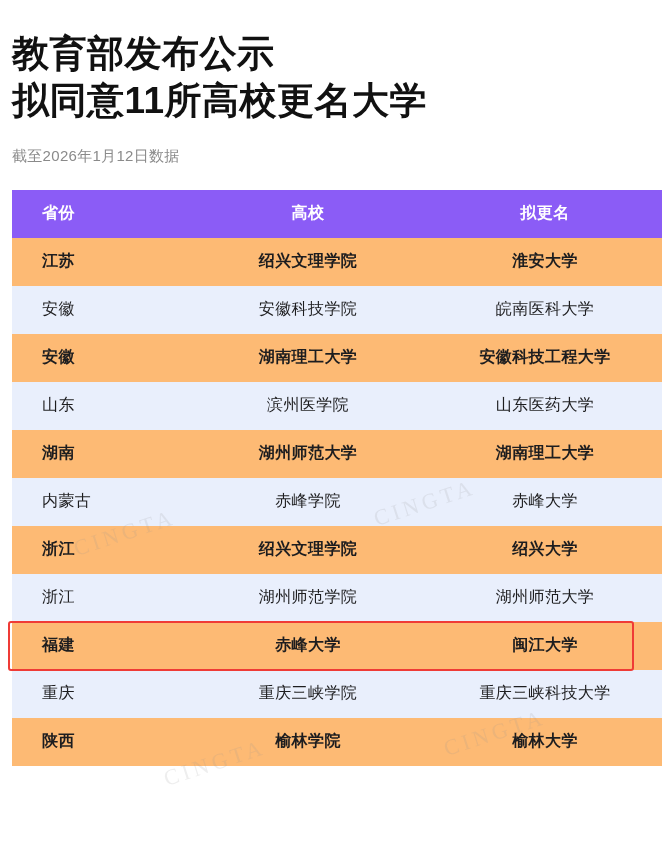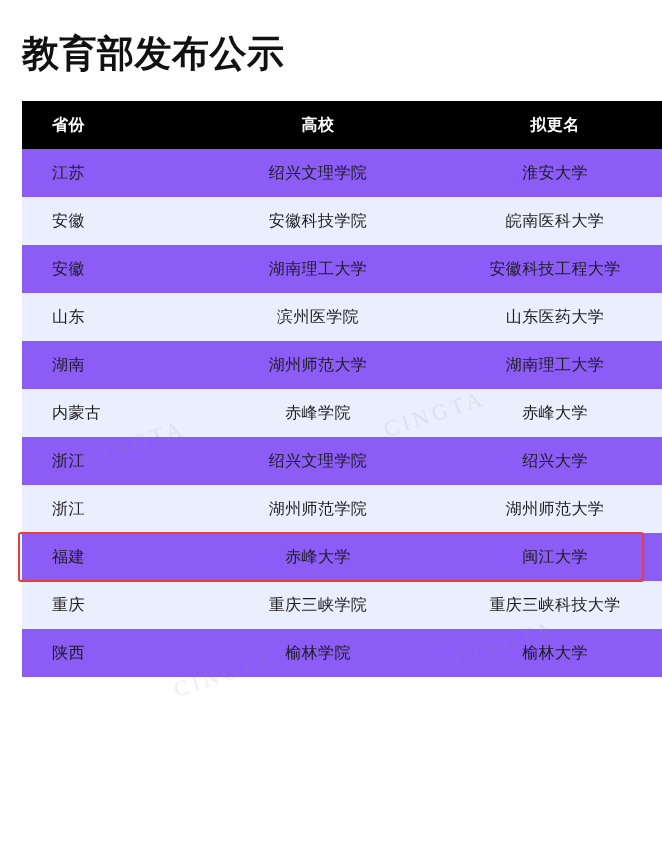--- a/index.html
+++ b/index.html
@@ -12,21 +12,21 @@
     background: #ffffff;
     font-family: "Liberation Sans", "DejaVu Sans", sans-serif;
     color: #1a1a1a;
     overflow: hidden;
   }
   .page {
     position: relative;
     width: 662px;
     height: 858px;
     box-sizing: border-box;
-    padding: 24px 22px 0 22px;
+    padding: 24px 22px 0 12px;
   }
   .headline {
     font-size: 37px;
     font-weight: bold;
     line-height: 1.28;
     letter-spacing: 0.5px;
     color: #111111;
     margin: 0;
     padding-top: 6px;
   }
@@ -43,21 +43,21 @@
     margin-top: 24px;
     position: relative;
   }
   table.data {
     width: 618px;
     border-collapse: collapse;
     table-layout: fixed;
     font-size: 16px;
   }
   table.data th {
-    background: #000000;
+    background: #8b5cf6;
     color: #ffffff;
     font-weight: bold;
     font-size: 16px;
     height: 46px;
     text-align: center;
     letter-spacing: 0.5px;
   }
   table.data th.col-prov,
   table.data td.col-prov {
     width: 148px;
@@ -78,21 +78,22 @@
     width: 238px;
     text-align: center;
   }
   table.data td {
     height: 46px;
     color: #1d1d1f;
     font-size: 16px;
     letter-spacing: 0.4px;
   }
   table.data tr.row-even td {
-    background: #8b5cf6;
+    background: #fdba74;
+    font-weight: bold;
   }
   table.data tr.row-odd td {
     background: #e9effc;
   }
   .highlight-box {
     position: absolute;
     left: -4px;
     width: 626px;
     height: 48px;
     border: 2px solid #ef3b36;
@@ -115,22 +116,24 @@
   .wm3 { left: 150px; top: 560px; }
   .wm4 { left: 430px; top: 530px; }
 </style>
 </head>
 <body>
 
 <div class="page">
 
   <h1 class="headline">
     <span class="line">教育部发布公示</span>
+    <span class="line">拟同意11所高校更名大学</span>
   </h1>
 
+  <div class="subtitle">截至2026年1月12日数据</div>
 
   <div class="table-wrap">
 
     <span class="watermark wm1">CINGTA</span>
     <span class="watermark wm2">CINGTA</span>
     <span class="watermark wm3">CINGTA</span>
     <span class="watermark wm4">CINGTA</span>
 
     <table class="data">
       <thead>

